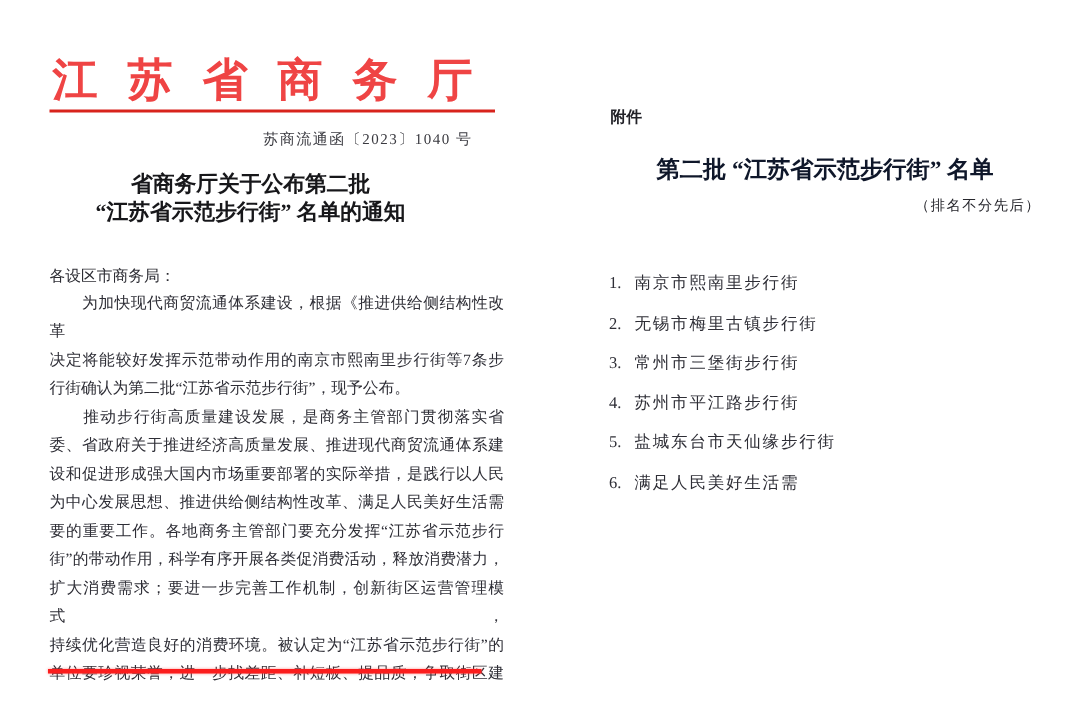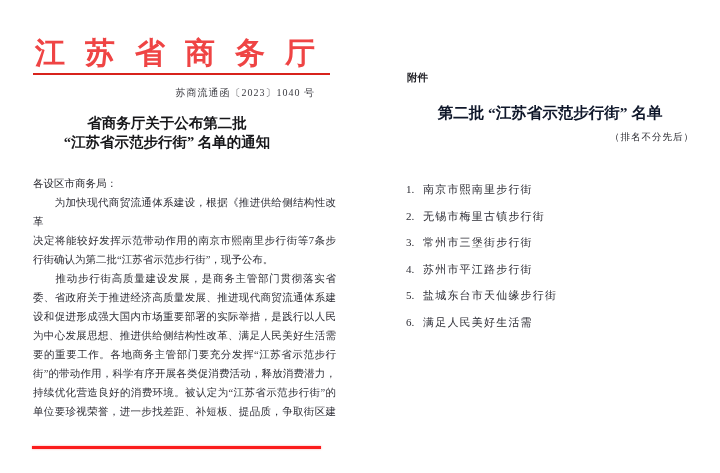--- a/index.html
+++ b/index.html
@@ -102,20 +102,21 @@
     <div class="abs body-block">
       <div class="body-line">　　为加快现代商贸流通体系建设，根据《推进供给侧结构性改革</div>
       <div class="body-line">决定将能较好发挥示范带动作用的南京市熙南里步行街等7条步</div>
       <div class="body-line para-end">行街确认为第二批“江苏省示范步行街”，现予公布。</div>
       <div class="body-line">　　推动步行街高质量建设发展，是商务主管部门贯彻落实省</div>
       <div class="body-line">委、省政府关于推进经济高质量发展、推进现代商贸流通体系建</div>
       <div class="body-line">设和促进形成强大国内市场重要部署的实际举措，是践行以人民</div>
       <div class="body-line">为中心发展思想、推进供给侧结构性改革、满足人民美好生活需</div>
       <div class="body-line">要的重要工作。各地商务主管部门要充分发挥“江苏省示范步行</div>
       <div class="body-line">街”的带动作用，科学有序开展各类促消费活动，释放消费潜力，</div>
+      <div class="body-line">扩大消费需求；要进一步完善工作机制，创新街区运营管理模式，</div>
       <div class="body-line">持续优化营造良好的消费环境。被认定为“江苏省示范步行街”的</div>
       <div class="body-line">单位要珍视荣誉，进一步找差距、补短板、提品质，争取街区建</div>
     </div>
 
     <div class="abs red-rule-bottom"></div>
   </div>
 
   <div>
 
     <div class="abs attachment-label">附件</div>

